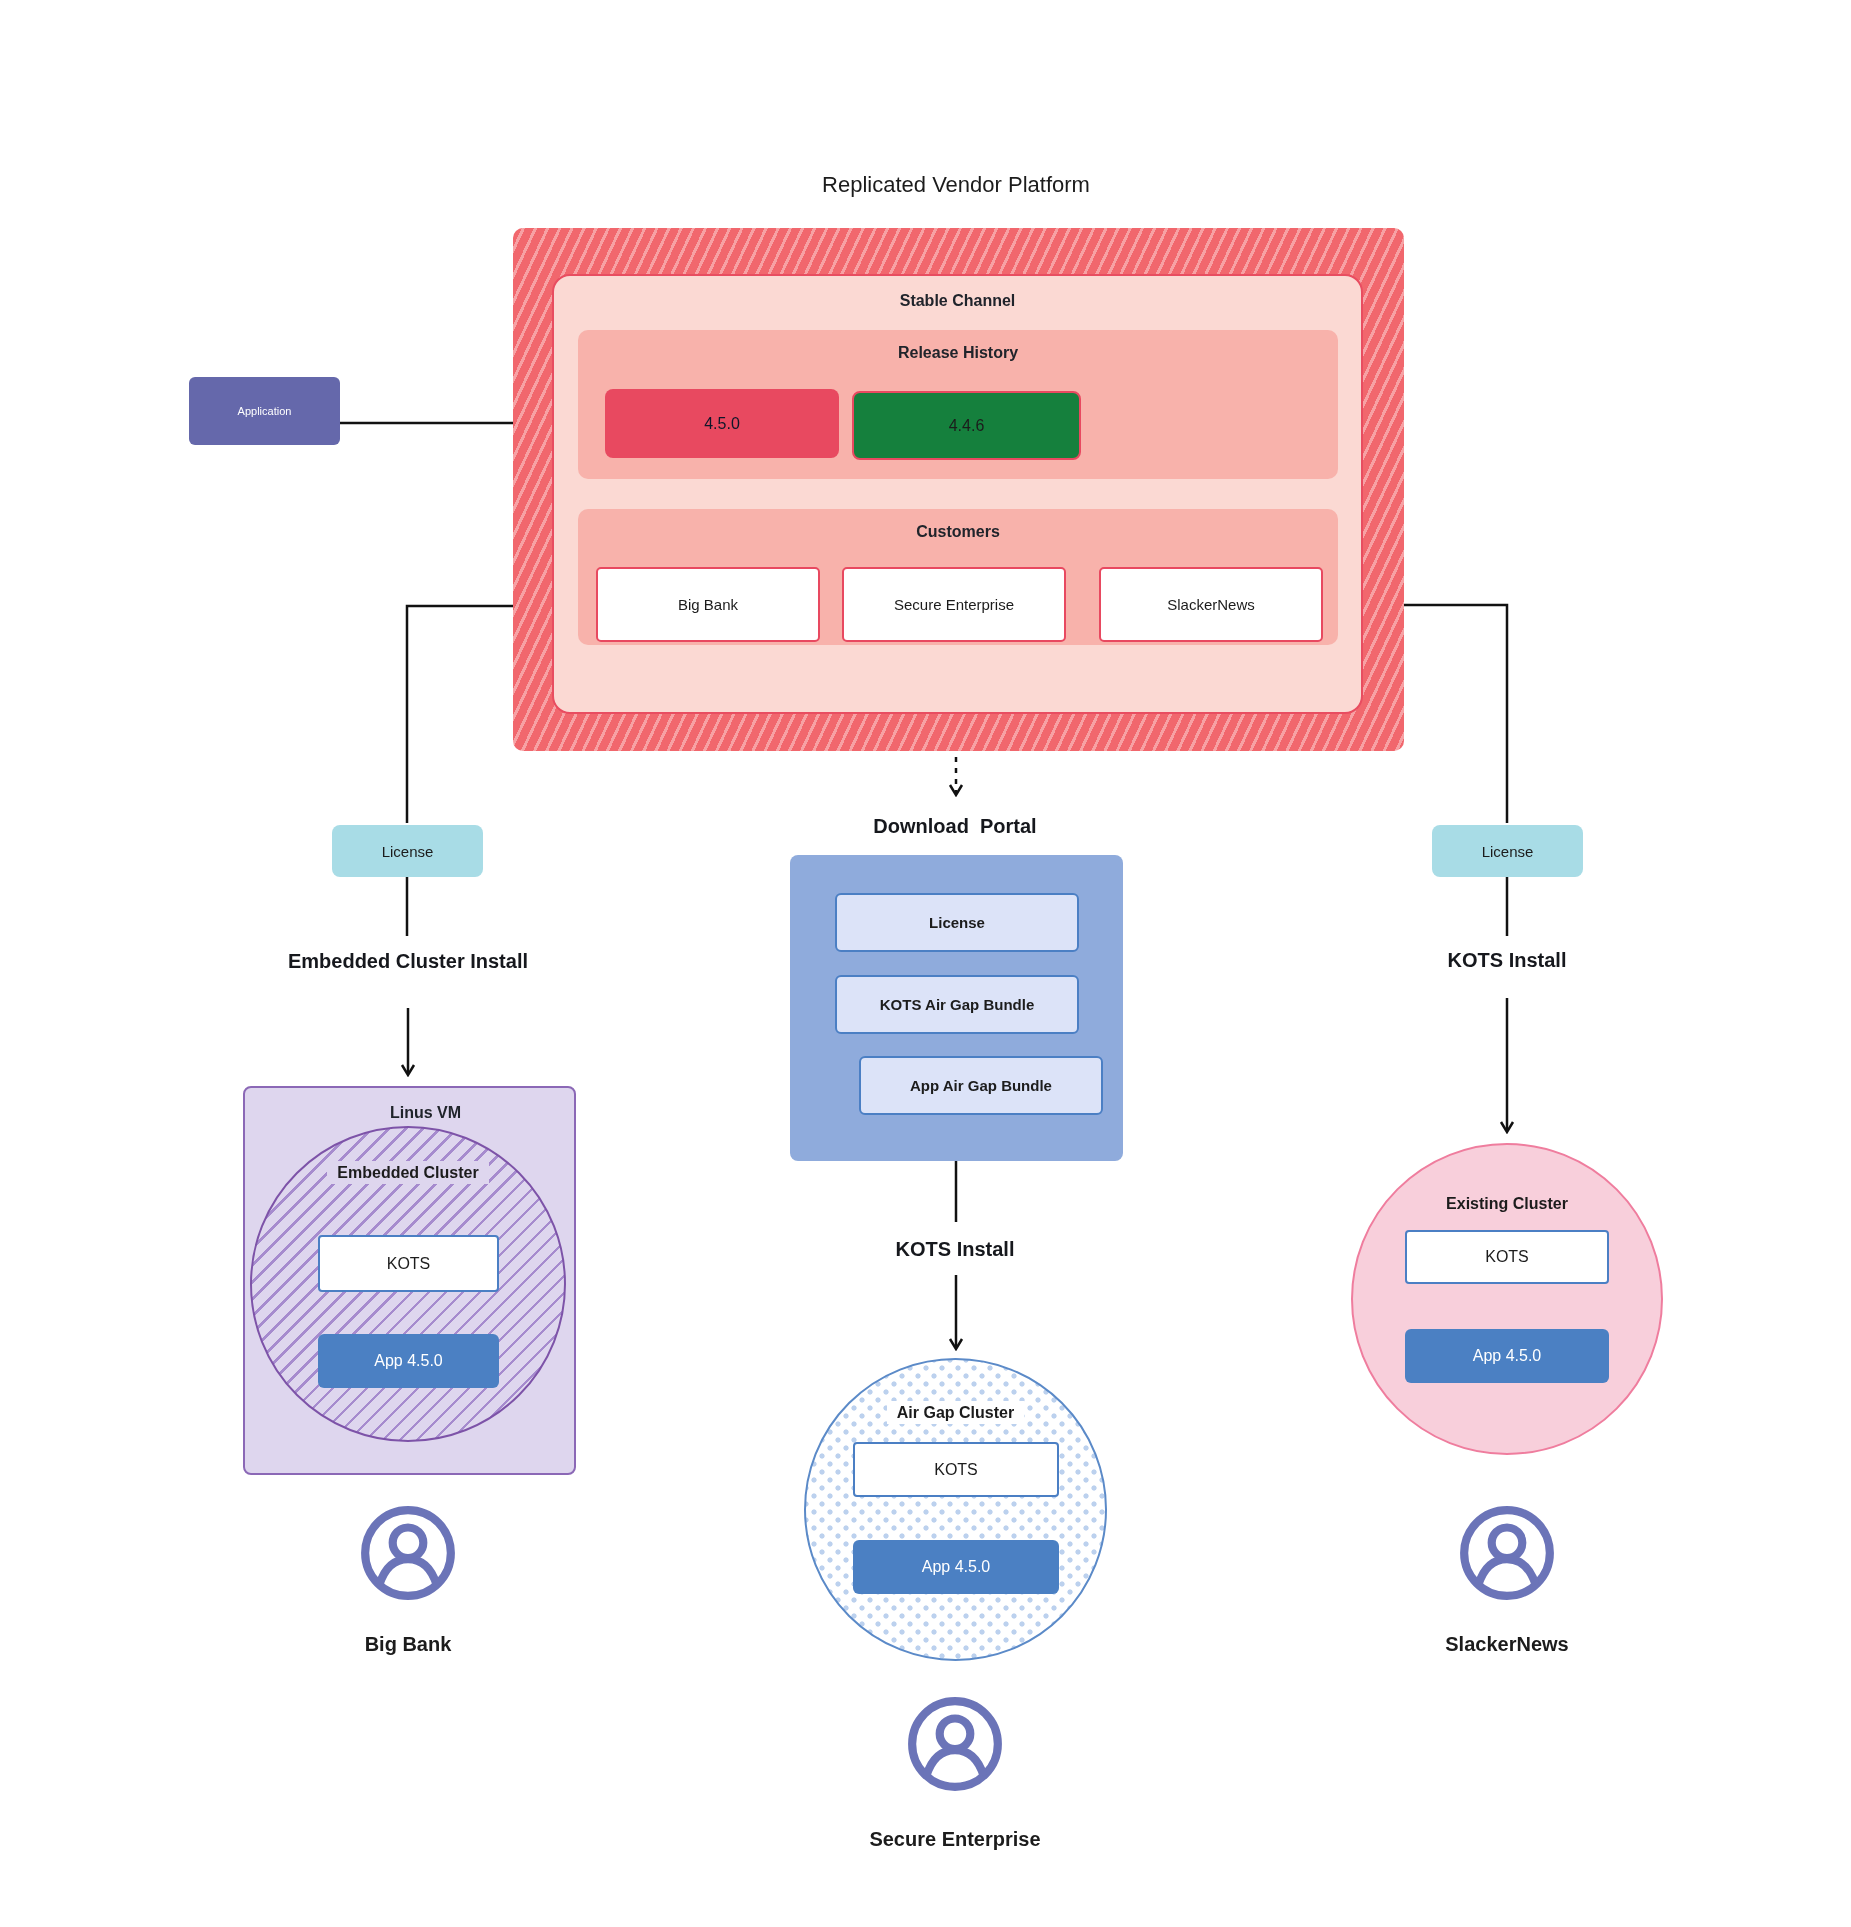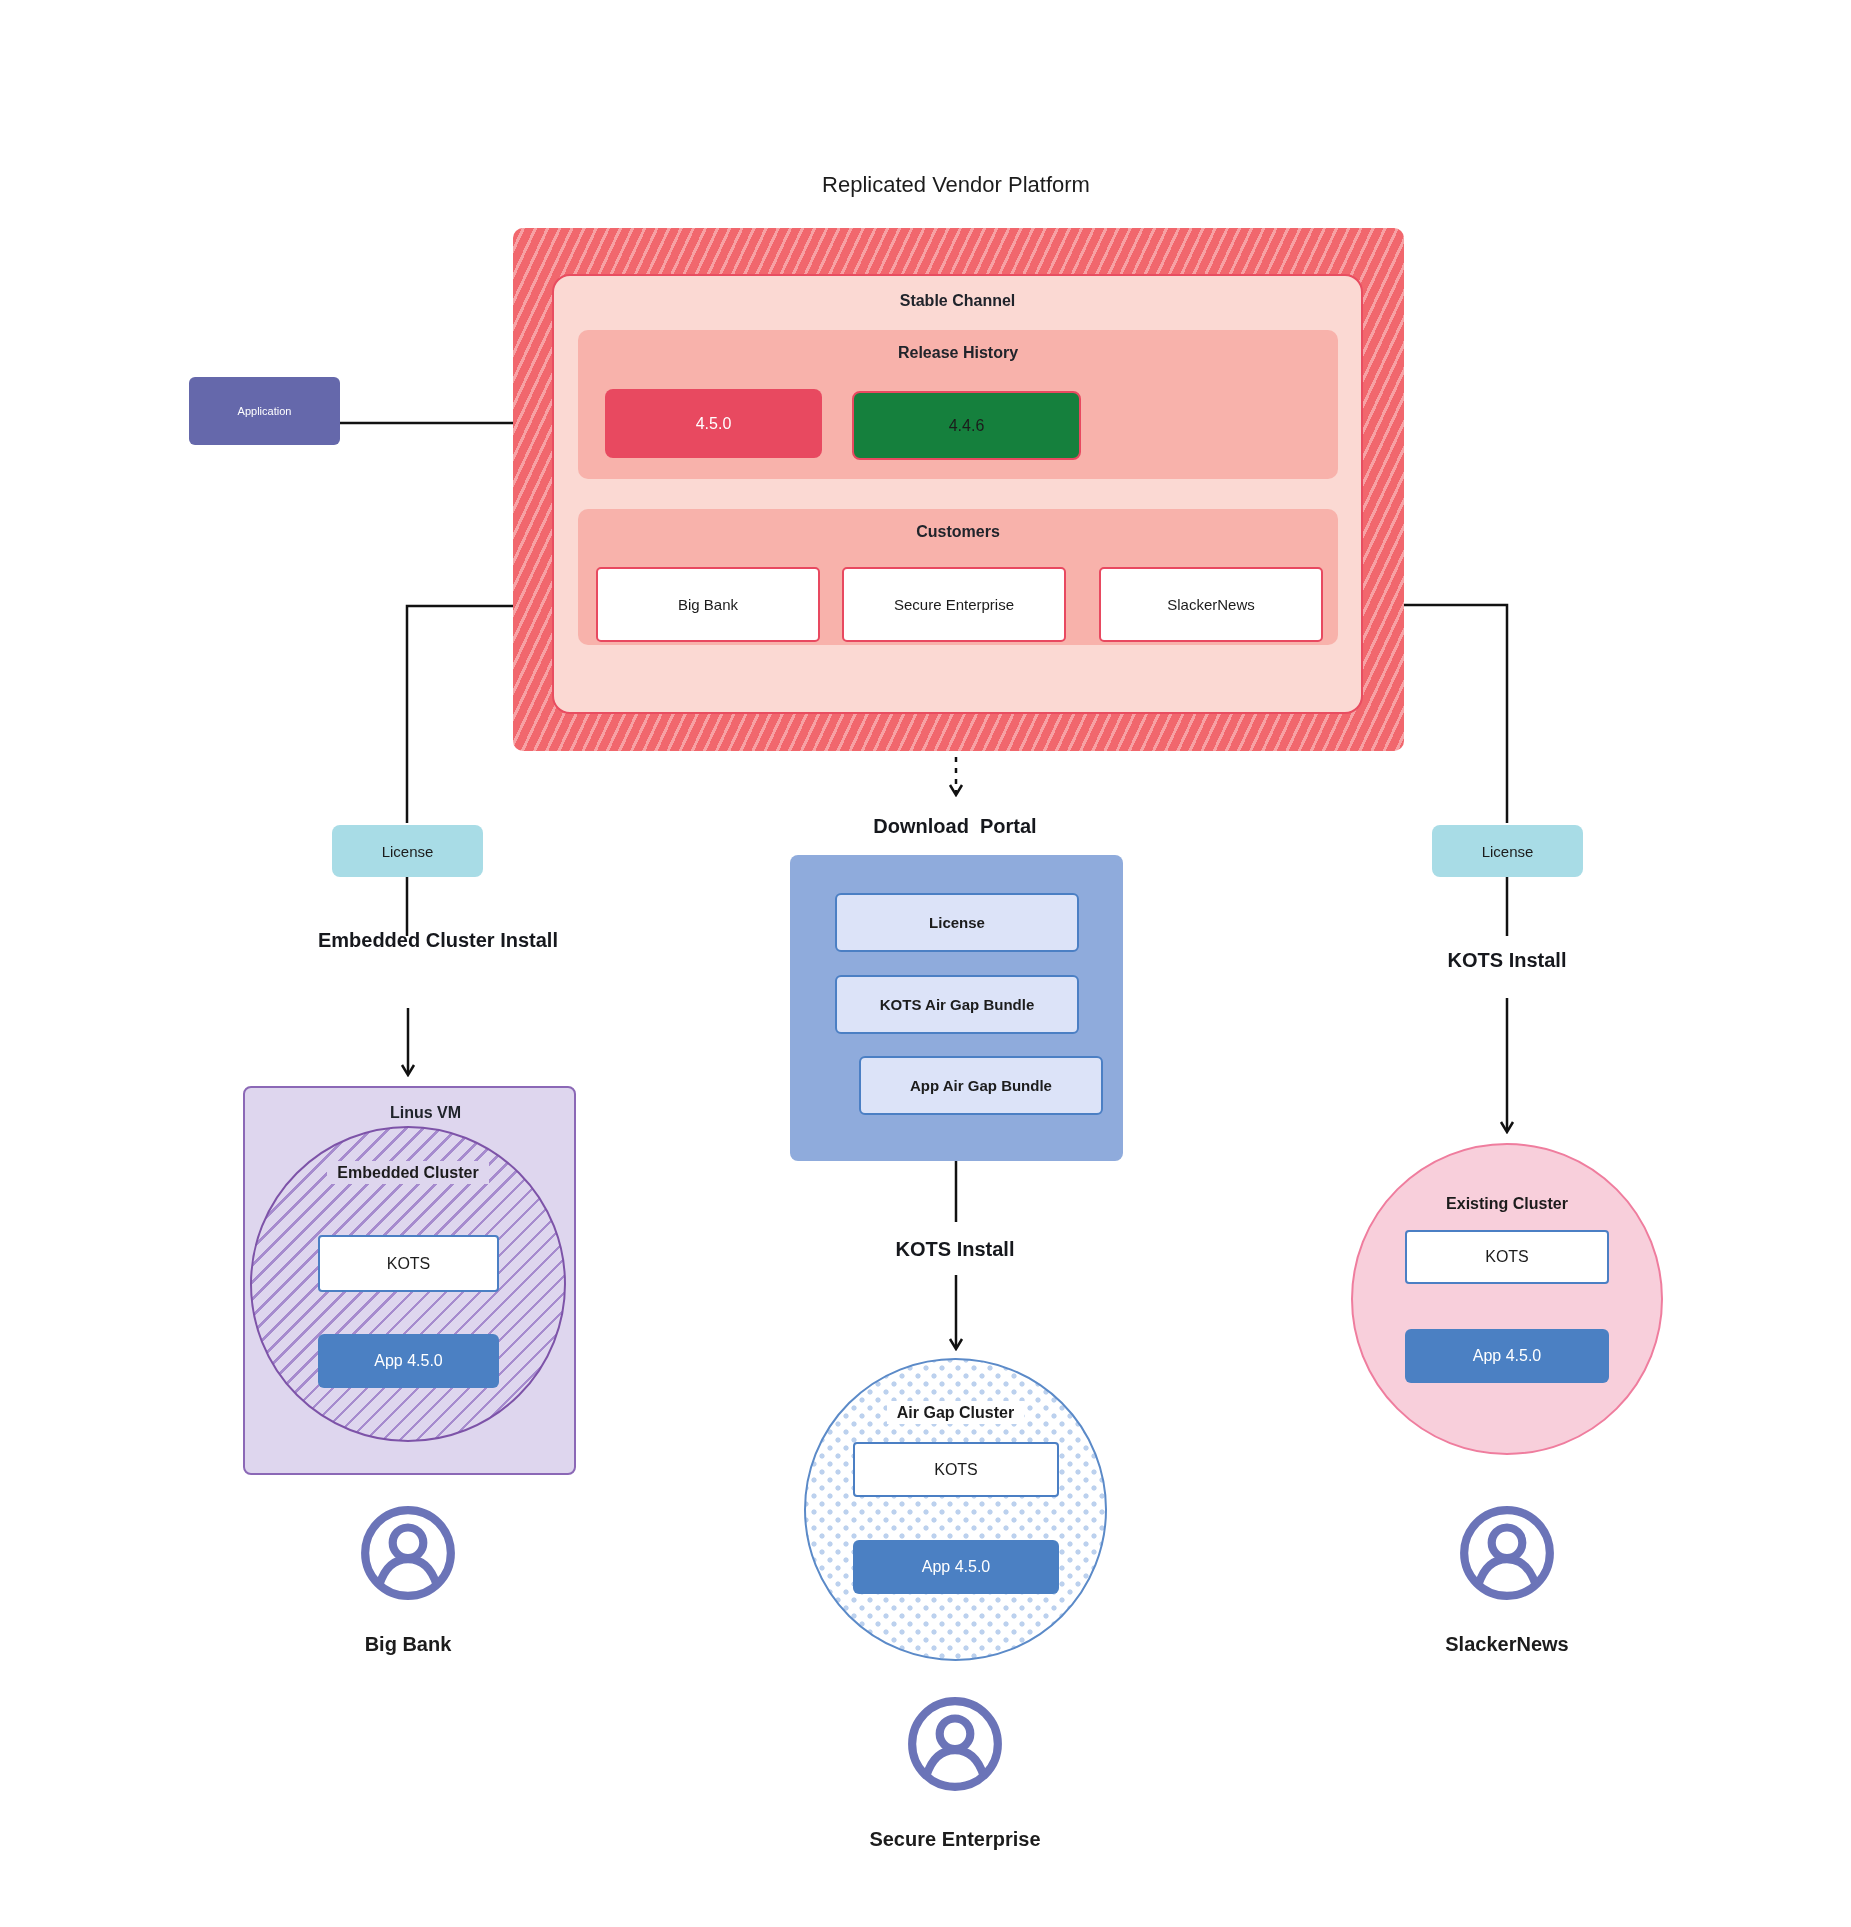--- a/index.html
+++ b/index.html
@@ -25,21 +25,21 @@
   .panel-label { width:100%; text-align:center; font-size:16px; font-weight:600; color:#20242b; }
   .stable-label { top:16px; left:0; }
   .salmon-panel { background:#f8b2ab; border-radius:10px; }
   .release-panel { left:24px; top:54px; width:760px; height:149px; }
   .customers-panel { left:24px; top:233px; width:760px; height:136px; }
   .inner-panel-label { top:14px; left:0; }
 
   .release-chip {
     border-radius:8px; font-size:16px;
   }
-  .release-current { left:27px; top:59px; width:217px; height:69px; background:#e84960; color:#ffffff; }
+  .release-current { left:27px; top:59px; width:234px; height:69px; background:#e84960; color:#0f172a; }
   .release-previous { left:274px; top:61px; width:225px; height:65px; background:#15803d; border:2px solid #e84960; color:#1c1c1c; }
 
   .customer-box {
     top:58px; width:224px; height:75px; background:#ffffff; border:2px solid #e84960;
     border-radius:5px; font-size:15px; line-height:1.45; padding:0 28px; box-sizing:border-box;
   }
   .customer-1 { left:18px; }
   .customer-2 { left:264px; }
   .customer-3 { left:521px; }
 
@@ -51,21 +51,21 @@
 
   
   .license-chip {
     width:151px; height:52px; background:#a8dce6; border-radius:8px; font-size:15px;
   }
   .license-left  { left:332px;  top:825px; }
   .license-right { left:1432px; top:825px; }
 
   
   .flow-caption { font-size:20px; font-weight:600; text-align:center; line-height:1.35; color:#16181d; }
-  .caption-embedded { left:258px; top:927px; width:300px;text-align:right; }
+  .caption-embedded { left:258px; top:948px; width:300px; }
   .caption-kots-right { left:1357px; top:947px; width:300px; }
   .caption-download { left:805px; top:813px; width:300px; white-space:pre; }
   .caption-kots-mid { left:805px; top:1236px; width:300px; }
 
   
   .portal-box { left:790px; top:855px; width:333px; height:306px; background:#8fabdc; border-radius:8px; }
   .portal-item {
     left:45px; width:244px; height:59px; background:#dce3f8; border:2px solid #4b7fc4;
     border-radius:6px; font-size:15px; font-weight:600; box-sizing:border-box;
   }

